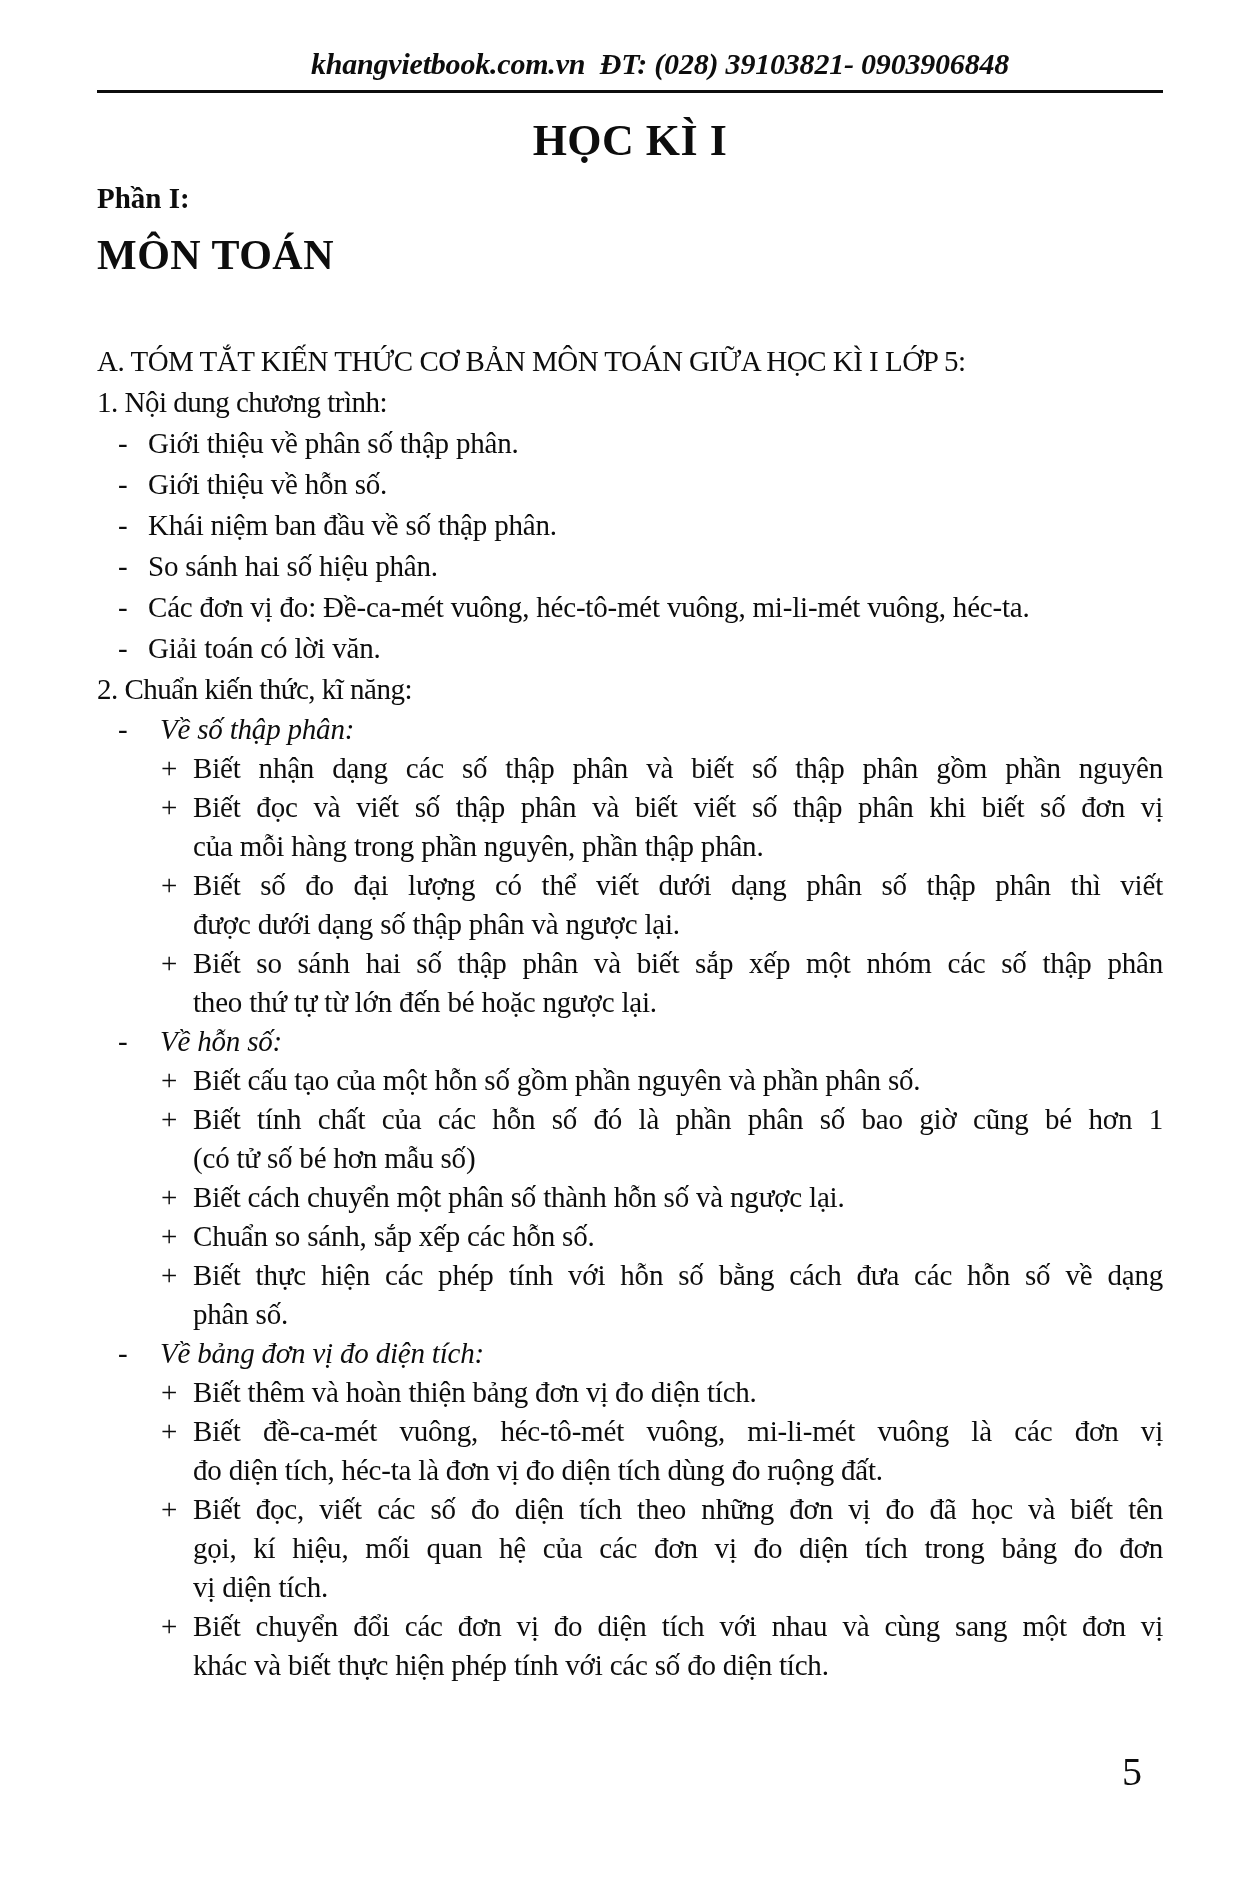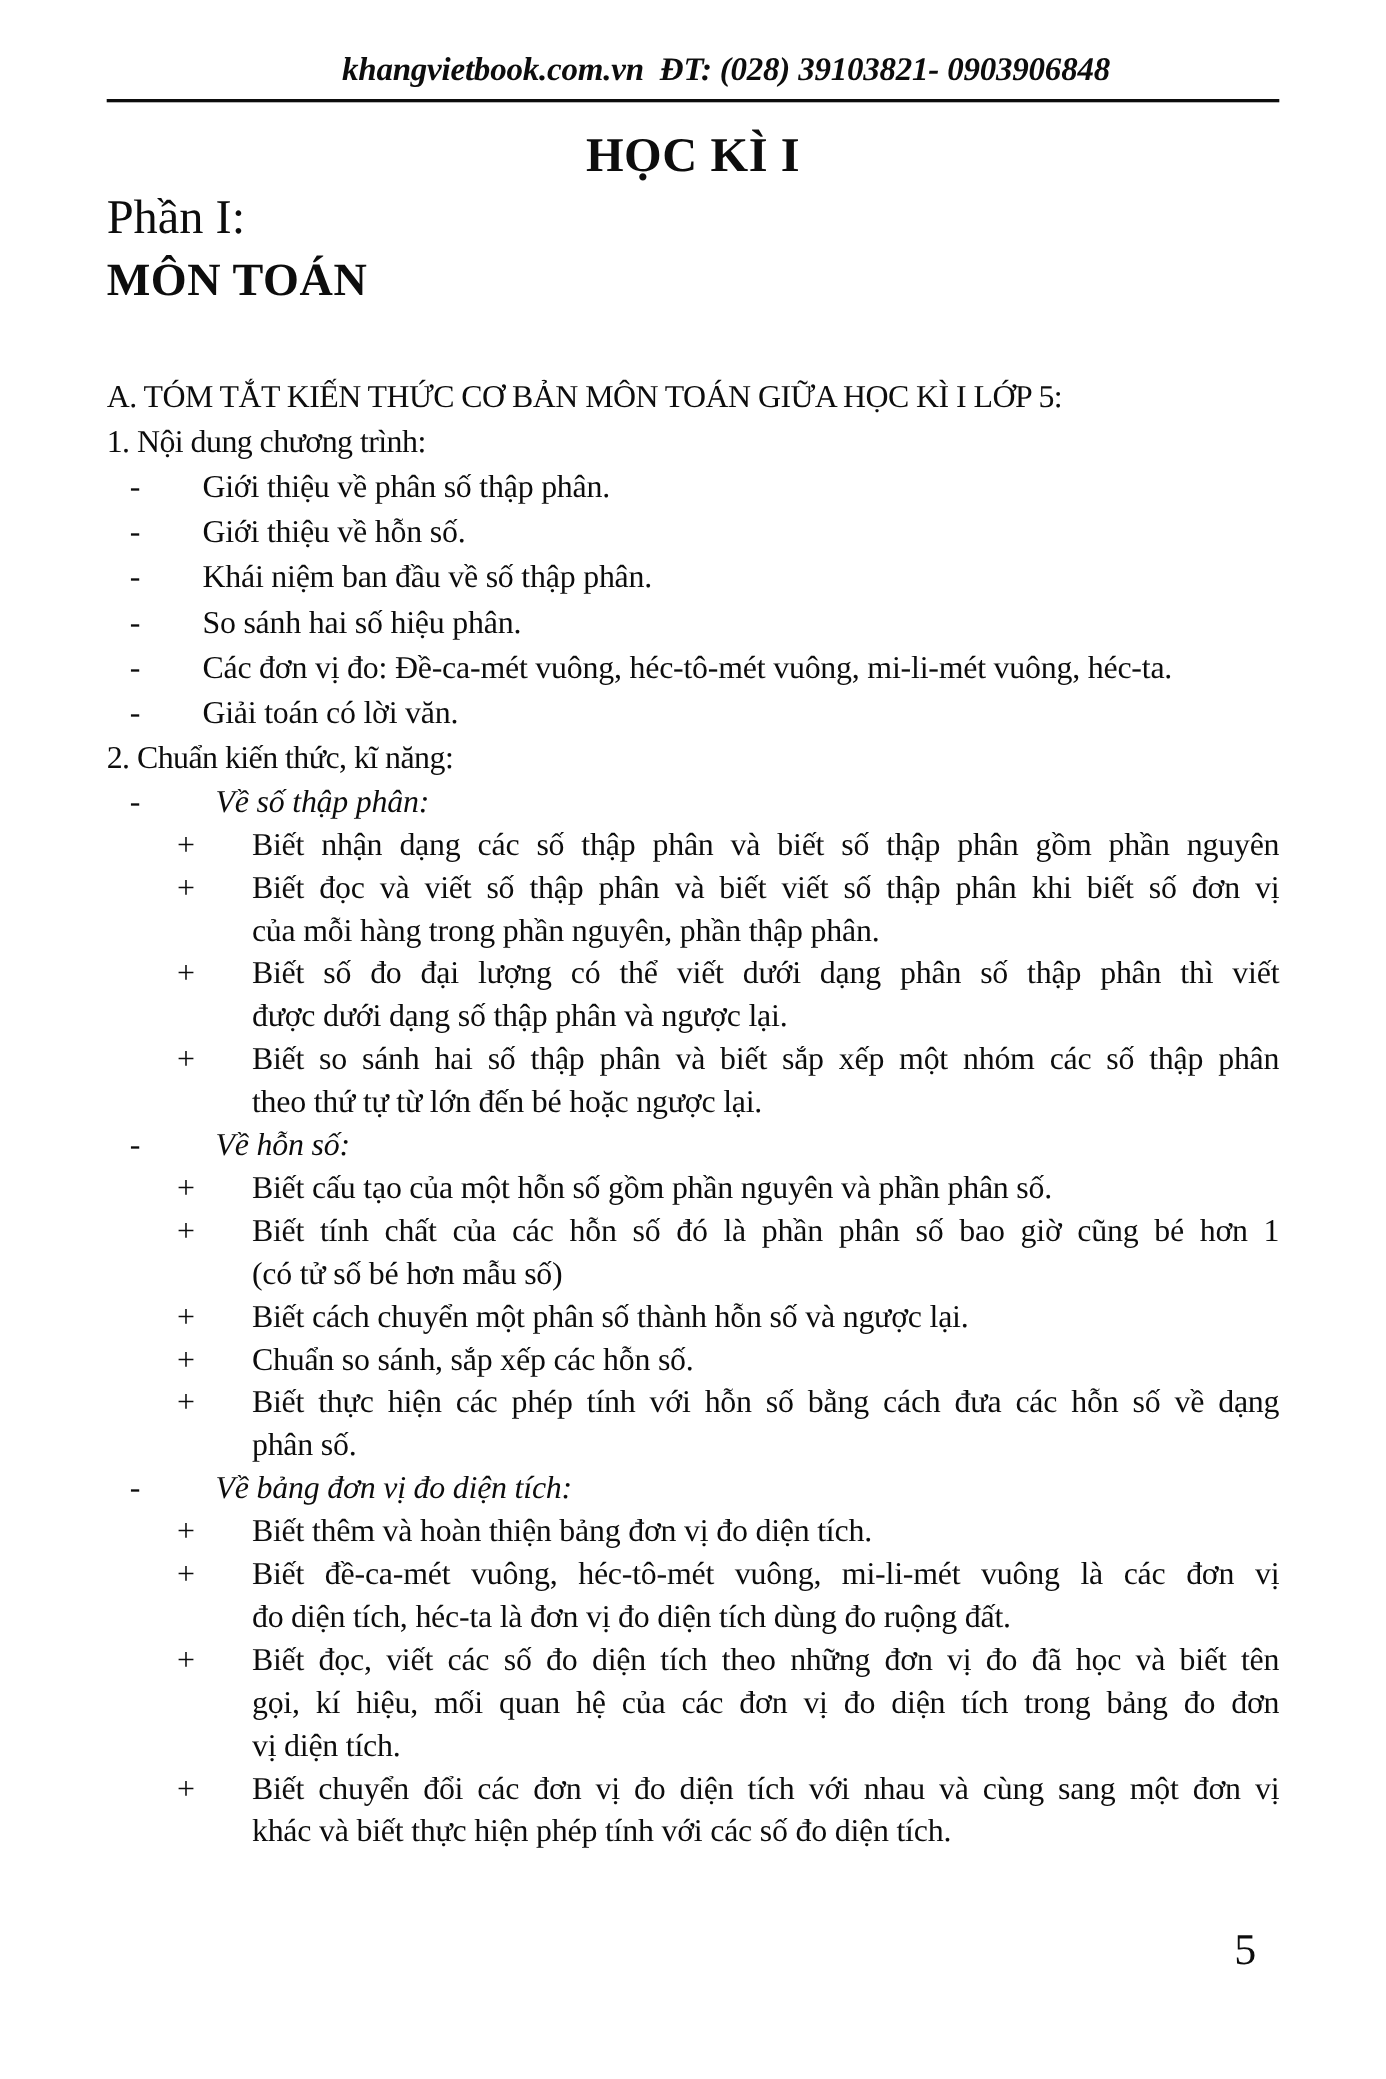--- a/index.html
+++ b/index.html
@@ -39,23 +39,23 @@
   .title1{
     margin-top:22px;
     text-align:center;
     font-size:44px;
     line-height:52px;
     font-weight:bold;
     letter-spacing:0.5px;
   }
   .part-label{
     margin-top:8px;
-    font-size:44px;
+    font-size:29px;
     line-height:46px;
-    font-weight:normal;
+    font-weight:bold;
   }
   .title2{
     margin-top:10px;
     text-align:left;
     font-size:42px;
     line-height:48px;
     font-weight:bold;
     letter-spacing:0.5px;
   }
 
@@ -74,21 +74,21 @@
   .row.dash{  padding-left:51px; line-height:41px; }
   .row.dashi{ padding-left:63px; line-height:39px; font-style:italic; }
   .row.plus{  padding-left:96px; line-height:39px; }
   .marker{
     position:absolute; top:0;
     font-style:normal;
   }
   .dash  .marker{ left:21px; }
   .dashi .marker{ left:21px; }
   .plus  .marker{ left:64px; }
-  .line{ white-space:nowrap; line-height:39px;margin-left:36px; }
+  .line{ white-space:nowrap; line-height:39px; }
   .dash .line{ line-height:41px; }
   .line.just{
     text-align:justify;
     text-align-last:justify;
     text-justify:inter-word;
   }
 
   .page-number{
     position:absolute;
     top:1750px;

